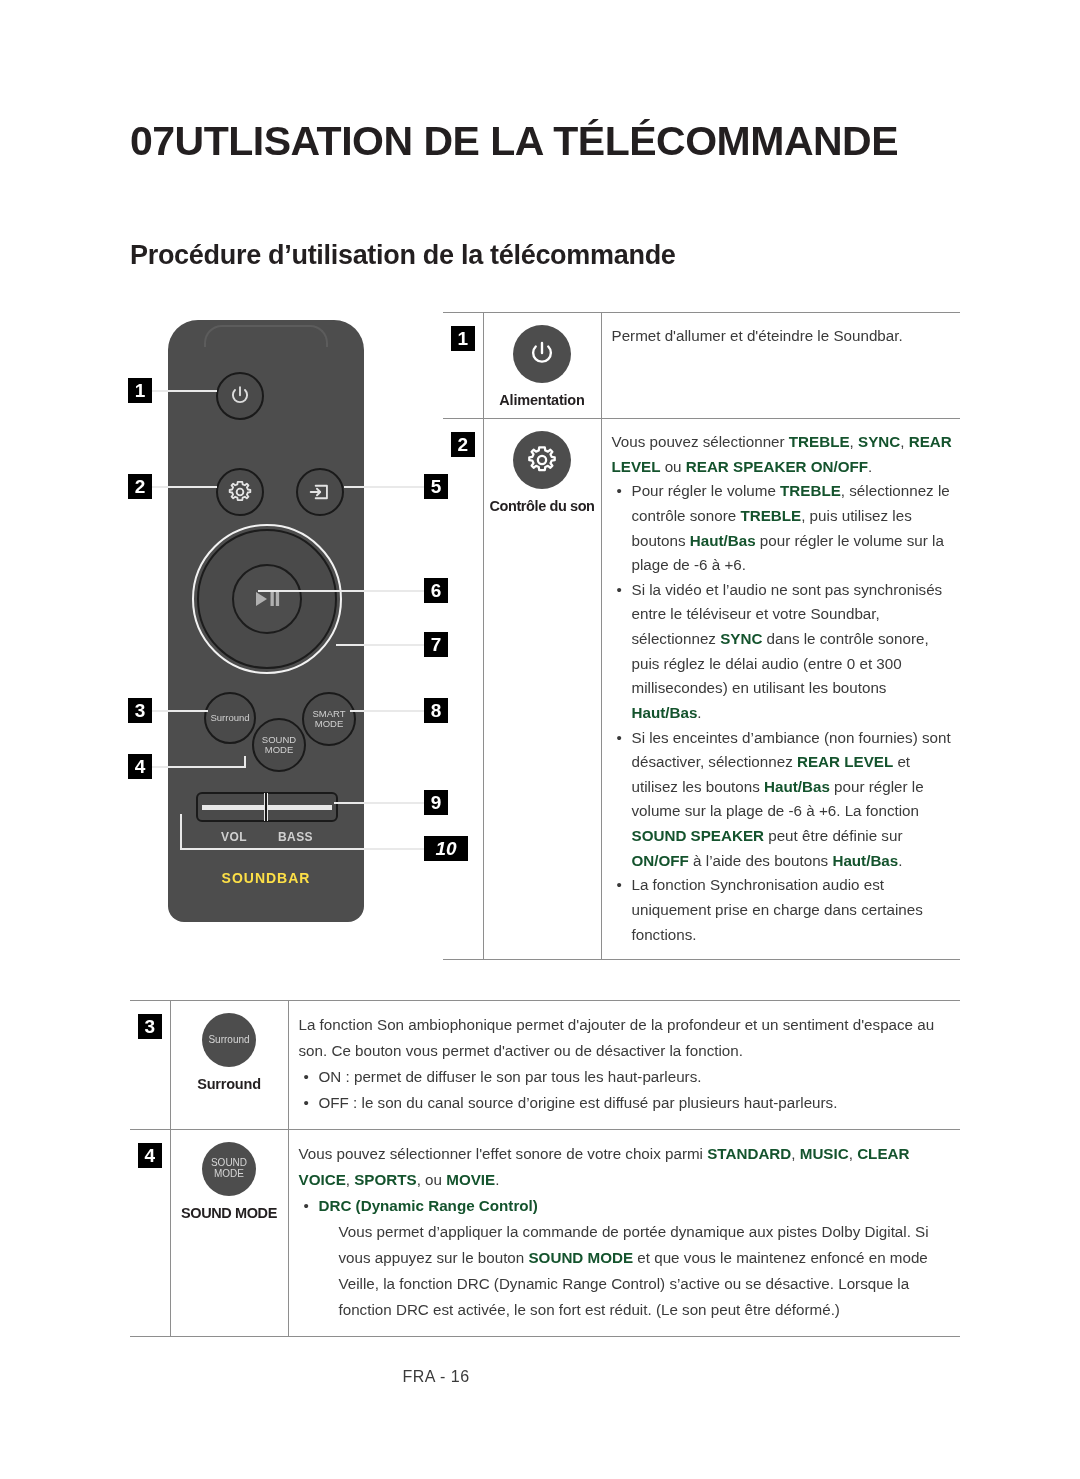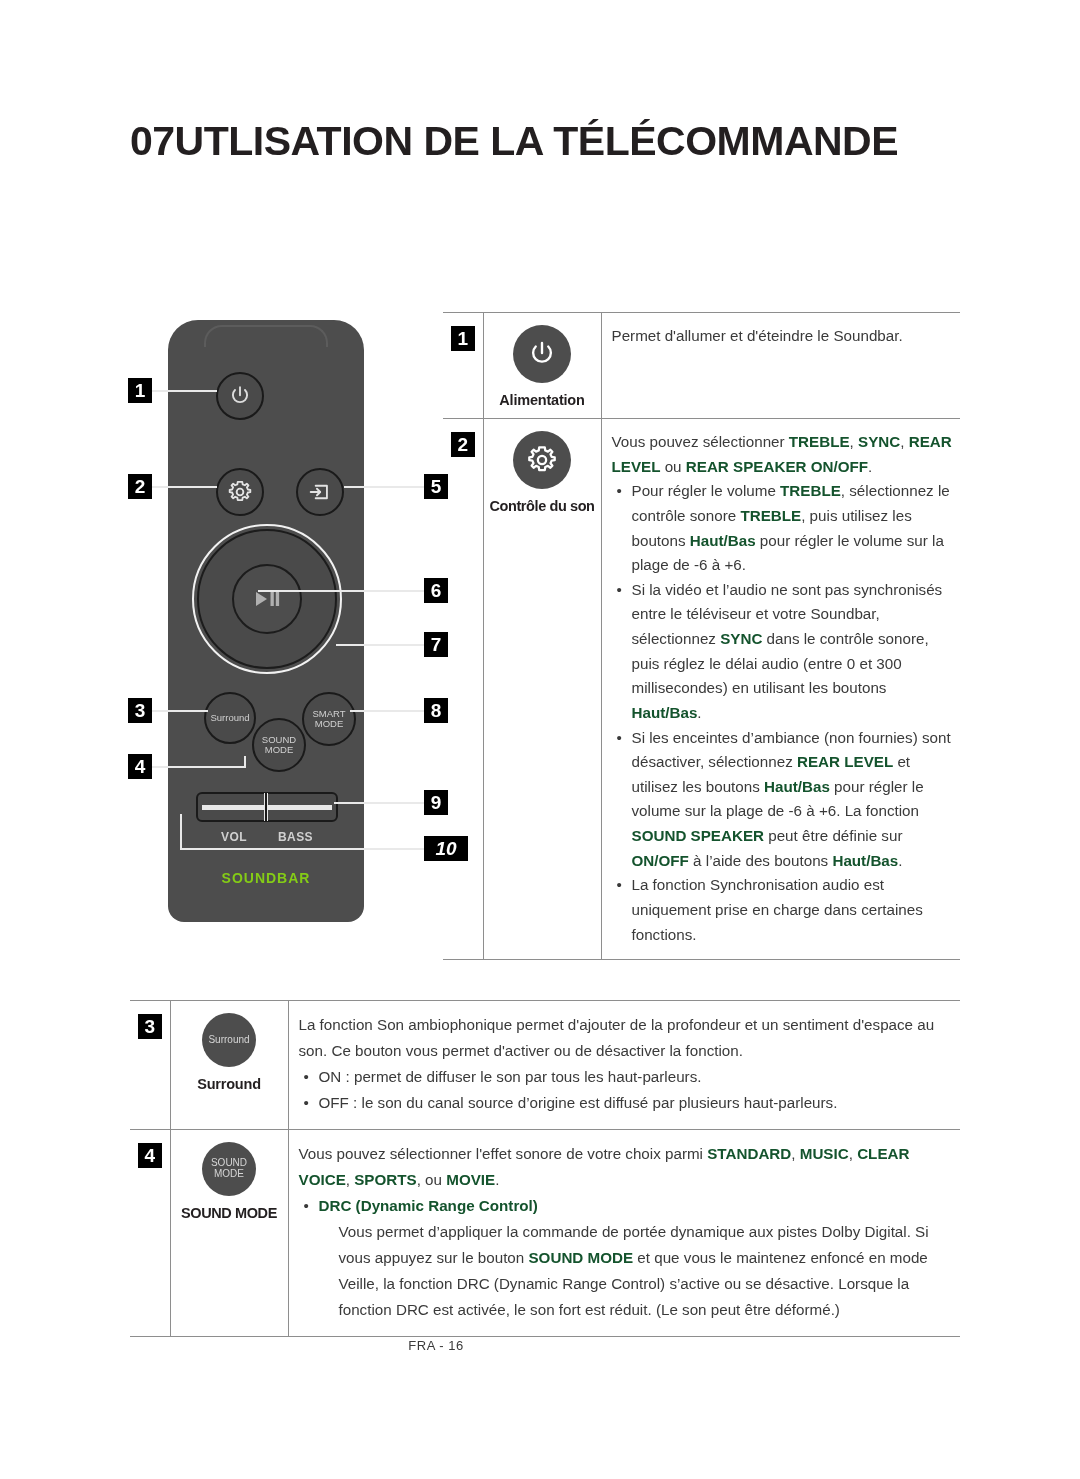--- a/index.html
+++ b/index.html
@@ -172,21 +172,21 @@
     font-weight: bold;
   }
   .label-vol  { left: 53px;  top: 510px; }
   .label-bass { left: 110px; top: 510px; }
 
   .soundbar-word {
     position: absolute;
     left: 0; top: 550px;
     width: 196px;
     text-align: center;
-    color: #84cc16;
+    color: #fde047;
     font-size: 14px;
     font-weight: bold;
     letter-spacing: 1px;
   }
 
   
   .callout {
     position: absolute;
     background: #000;
     color: #fff;
@@ -315,40 +315,41 @@
     left: 5px;
     top: 0;
     color: #3a3a3a;
   }
   .sub-indent { padding-left: 20px; display: block; }
 
   
   .footer {
     position: absolute;
     left: 0;
-    top: 1338px;
+    top: 1368px;
     width: 872px;
     text-align: center;
-    font-size: 13px;
+    font-size: 16px;
     color: #3a3a3a;
     letter-spacing: 0.5px;
   }
 
   svg { display: block; }
 </style>
 </head>
 <body>
 
 <div class="page">
 
   <div class="chapter-head">
     <span class="chapter-num">07</span>
     <span class="chapter-title">UTLISATION DE LA TÉLÉCOMMANDE</span>
   </div>
 
+  <div class="section-title">Procédure d’utilisation de la télécommande</div>
 
   <div class="remote-area">
 
     <div class="remote-body">
       <div class="remote-topnotch"></div>
 
       <div class="rbtn btn-power">
         <svg width="24" height="24" viewBox="0 0 24 24" fill="none" stroke="#dcdcdc" stroke-width="1.9" stroke-linecap="round">
           <path d="M12 3.2 L12 11.2"></path>
           <path d="M7.0 6.0 A7.1 7.1 0 1 0 17.0 6.0"></path>

